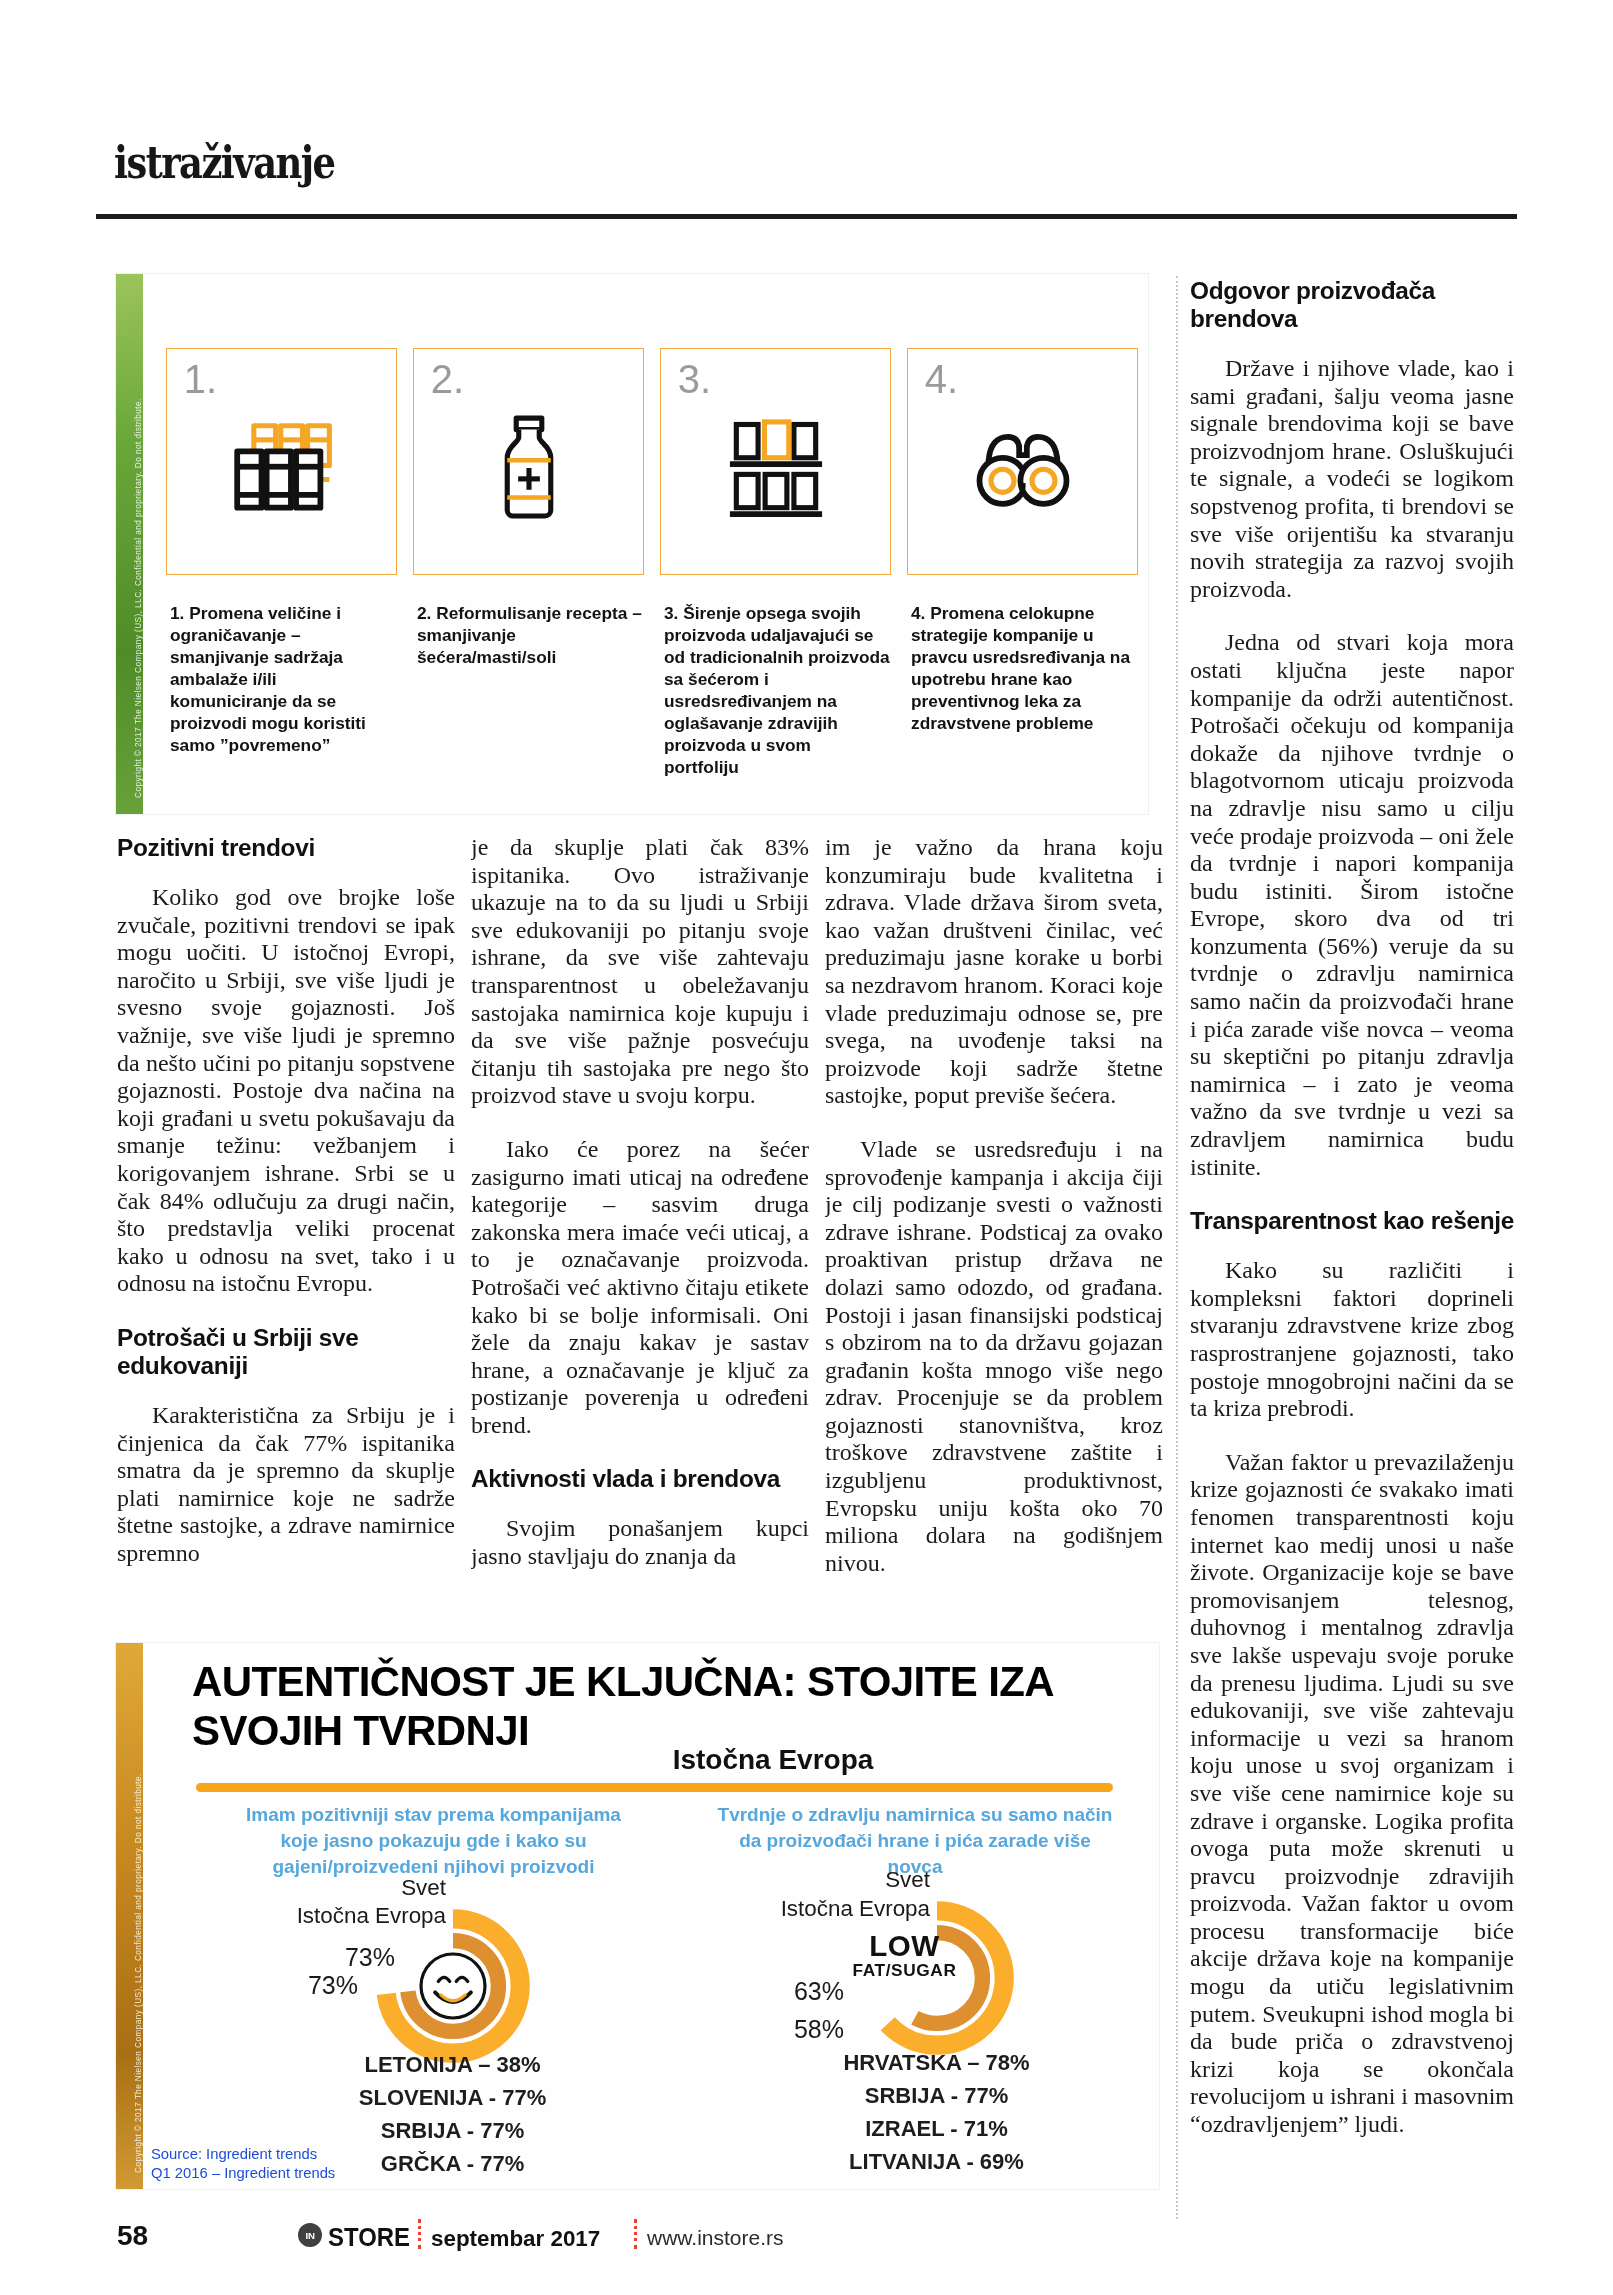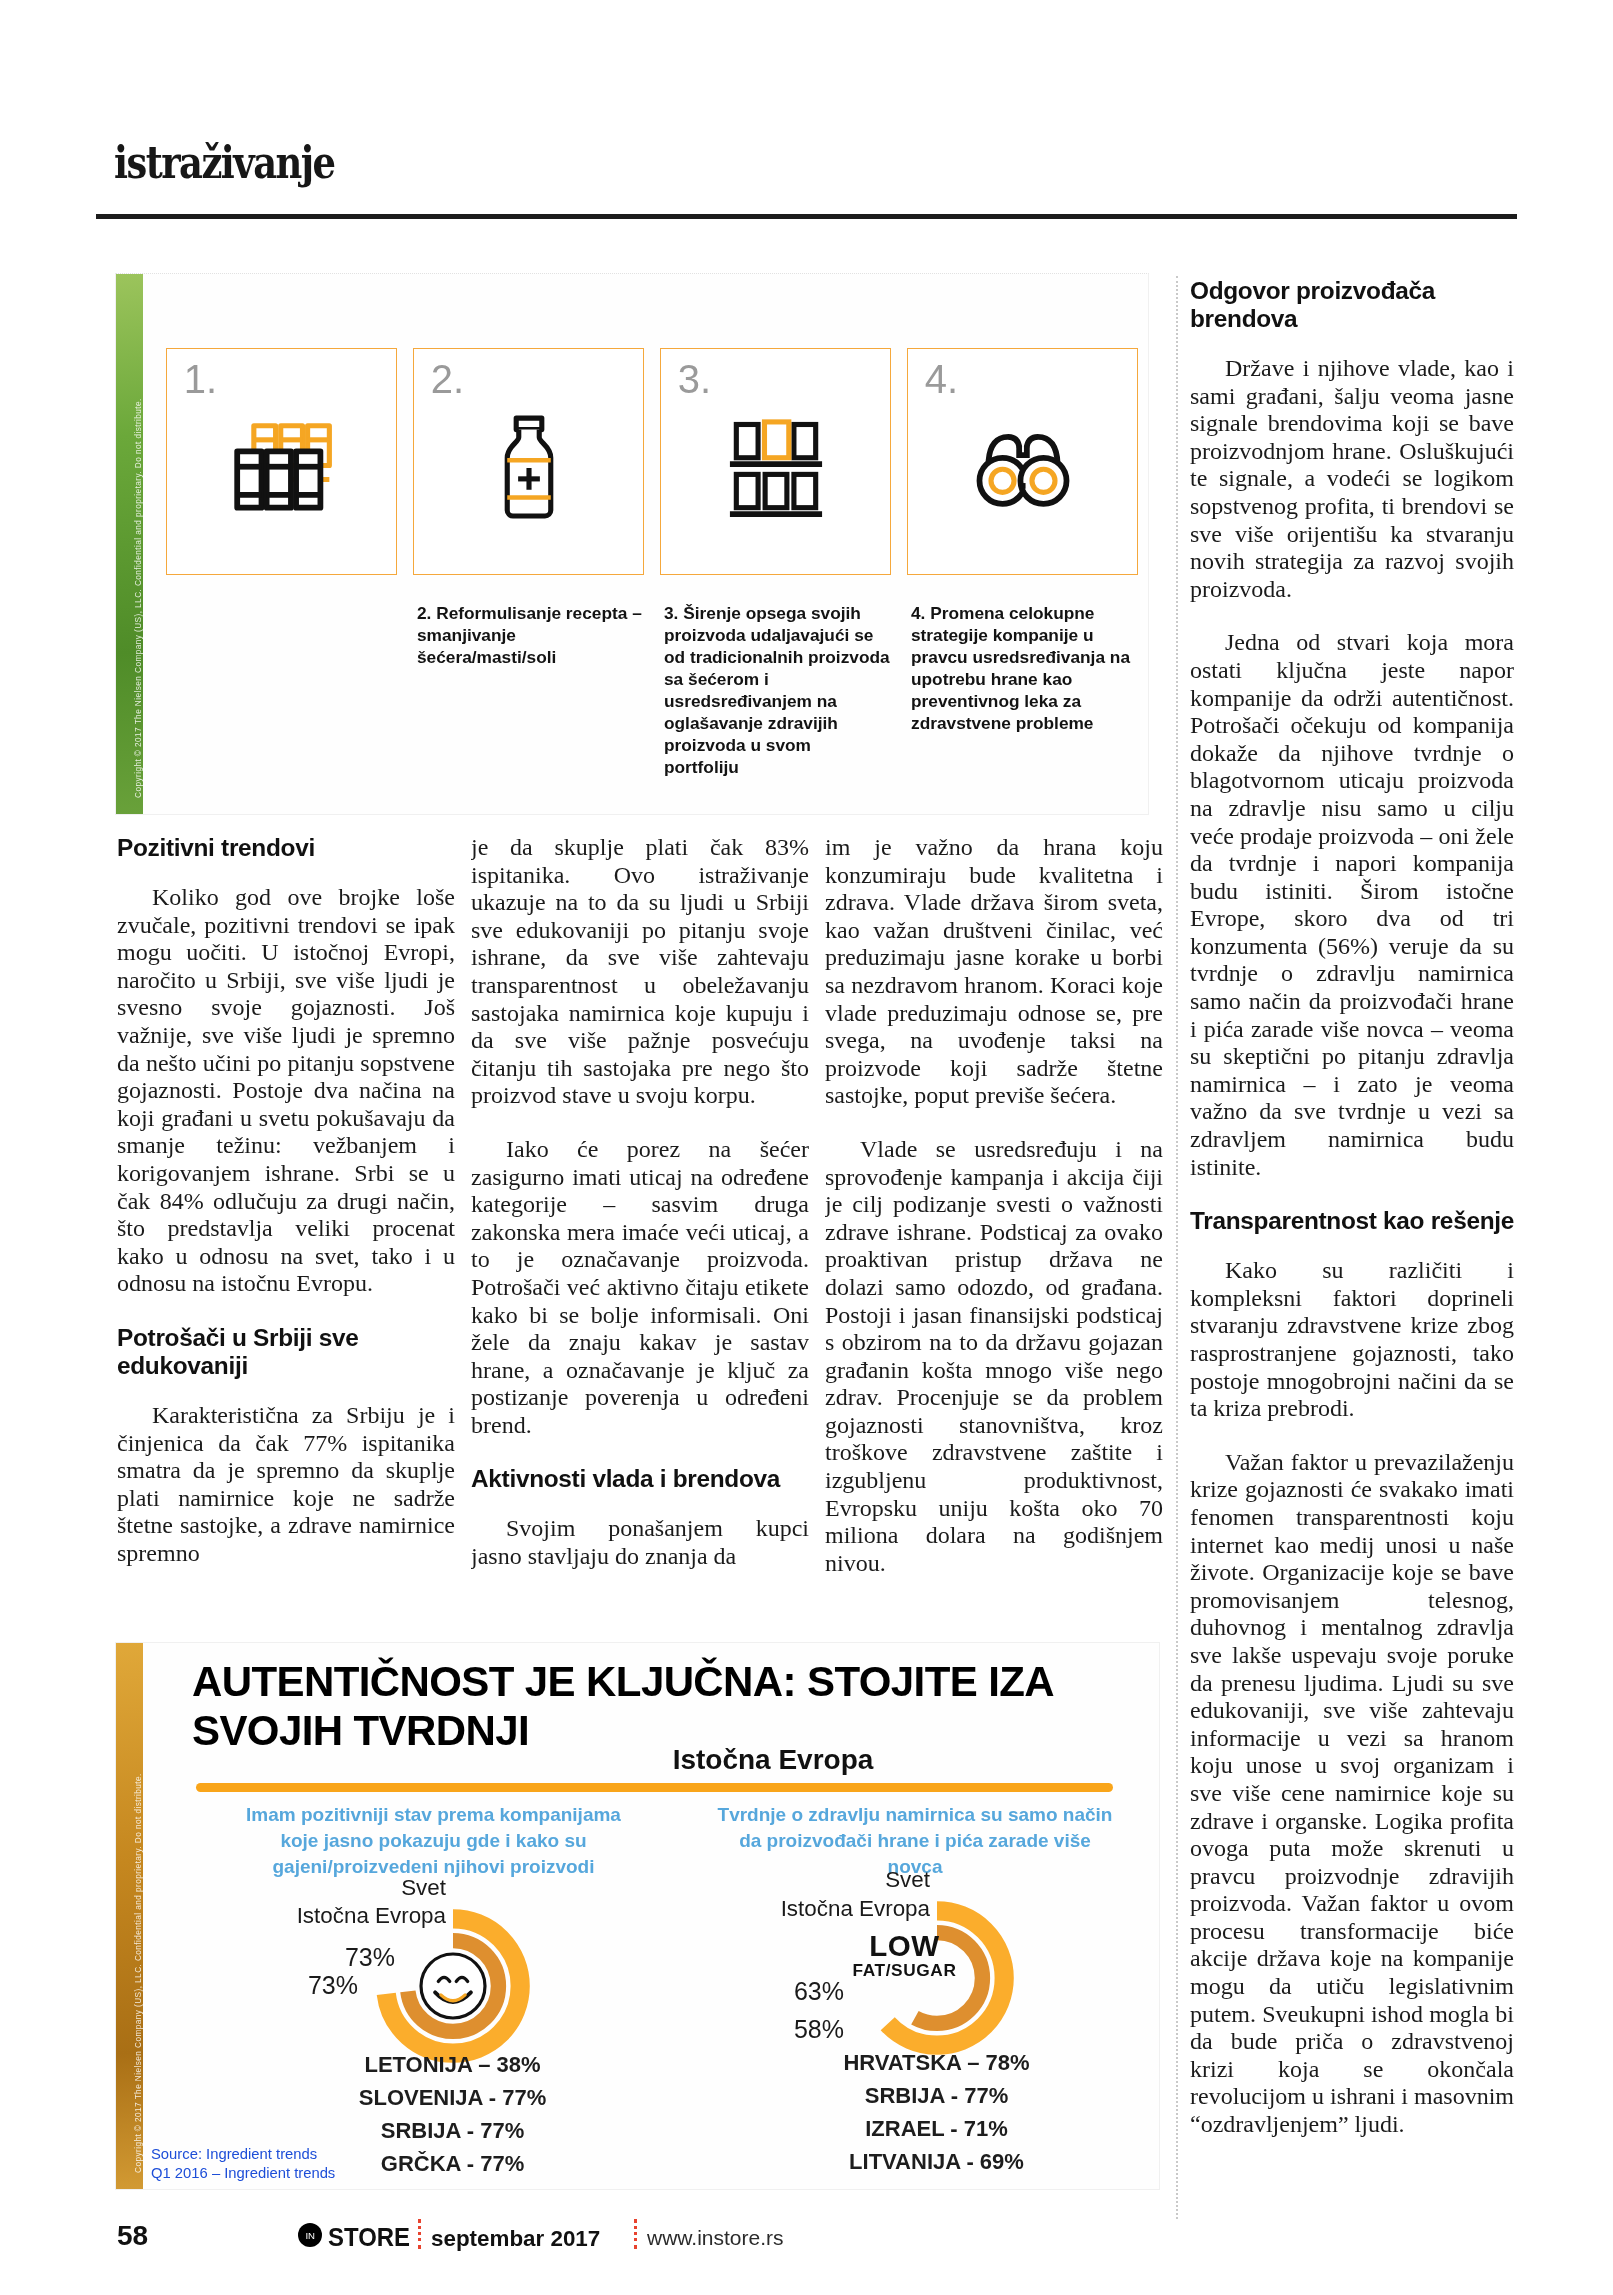--- a/index.html
+++ b/index.html
@@ -50,22 +50,22 @@
   .pct-label{position:absolute;width:128px;text-align:right;font-size:25px;color:#1a1a1a;}
   .center-label{position:absolute;text-align:center;color:#111;}
   .center-label .l1{font-weight:bold;font-size:29.5px;letter-spacing:0.6px;line-height:31px;}
   .center-label .l2{font-weight:bold;font-size:17.3px;letter-spacing:0.6px;line-height:19px;}
   .stats{position:absolute;width:423px;text-align:center;font-weight:bold;font-size:22px;line-height:33px;color:#1d1d1d;}
   .source{position:absolute;left:35px;top:502px;font-size:14.8px;line-height:18.6px;color:#1d4ed8;}
 
   
   .footer-item{position:absolute;top:2220px;}
   .page-num{left:117px;font-weight:bold;font-size:28px;color:#111;}
-  .logo-circle{left:298px;top:2223px;width:24.4px;height:24.4px;border-radius:50%;background:#000000;color:#fff;
-    font-weight:normal;font-size:9.6px;display:flex;align-items:center;justify-content:center;}
+  .logo-circle{left:298px;top:2223px;width:24.4px;height:24.4px;border-radius:50%;background:#404040;color:#fff;
+    font-weight:bold;font-size:9.6px;display:flex;align-items:center;justify-content:center;}
   .brand{left:328px;top:2222px;font-weight:bold;font-size:26px;letter-spacing:0px;color:#111;transform:scaleX(.92);transform-origin:left top;}
   .f-sep{position:absolute;top:2219px;height:29.5px;border-left:3.2px dotted #E8432E;}
   .issue{left:431px;top:2226px;font-weight:bold;font-size:22.4px;color:#111;}
   .website{left:647px;top:2226px;font-size:21px;color:#2b2b2b;font-family:"Liberation Sans",sans-serif;}
 </style>
 </head>
 <body>
 
 <div class="section-label" data-name="section-label">istraživanje</div>
 <div class="header-rule" data-name="header-rule"></div>
@@ -140,20 +140,21 @@
       <path d="M154 104 Q156 58 130 52 Q110 48 106 66" fill="none" stroke="#111" stroke-width="9" stroke-linecap="round"></path>
       <path d="M94 66 v14 h12 v-14" fill="none" stroke="#111" stroke-width="9"></path>
       <circle cx="68" cy="120" r="36" fill="#ffffff" stroke="#111" stroke-width="9"></circle>
       <circle cx="132" cy="120" r="36" fill="#ffffff" stroke="#111" stroke-width="9"></circle>
       <circle cx="68" cy="120" r="18" fill="none" stroke="#F5A623" stroke-width="8"></circle>
       <circle cx="132" cy="120" r="18" fill="none" stroke="#F5A623" stroke-width="8"></circle>
       <line x1="96" y1="128" x2="104" y2="128" stroke="#111" stroke-width="9"></line>
     </svg>
   </div>
 
+  <div class="cap" style="left:54px;top:328px;" data-name="caption-1">1. Promena veličine i ograničavanje – smanjivanje sadržaja ambalaže i/ili komuniciranje da se proizvodi mogu koristiti samo ”povremeno”</div>
   <div class="cap" style="left:301px;top:328px;" data-name="caption-2">2. Reformulisanje recepta – smanjivanje šećera/masti/soli</div>
   <div class="cap" style="left:548px;top:328px;" data-name="caption-3">3. Širenje opsega svojih proizvoda udaljavajući se od tradicionalnih proizvoda sa šećerom i usredsređivanjem na oglašavanje zdravijih proizvoda u svom portfoliju</div>
   <div class="cap" style="left:795px;top:328px;" data-name="caption-4">4. Promena celokupne strategije kompanije u pravcu usredsređivanja na upotrebu hrane kao preventivnog leka za zdravstvene probleme</div>
 </section>
 
 <div class="serif-col" style="left:117px;top:834px;height:807px;" data-name="column-1">
   <h3 class="col-head" data-name="heading-pozitivni-trendovi">Pozitivni trendovi</h3>
   <p data-name="paragraph">Koliko god ove brojke loše zvučale, pozitivni trendovi se ipak mogu uočiti. U istočnoj Evropi, naročito u Srbiji, sve više ljudi je svesno svoje gojaznosti. Još važnije, sve više ljudi je spremno da nešto učini po pitanju sopstvene gojaznosti. Postoje dva načina na koji građani u svetu pokušavaju da smanje težinu: vežbanjem i korigovanjem ishrane. Srbi se u čak 84% odlučuju za drugi način, što predstavlja veliki procenat kako u odnosu na svet, tako i u odnosu na istočnu Evropu.</p>
   <h3 class="col-head spaced" data-name="heading-potrosaci-u-srbiji">Potrošači u Srbiji sve edukovaniji</h3>
   <p data-name="paragraph">Karakteristična za Srbiju je i činjenica da čak 77% ispitanika smatra da je spremno da skuplje plati namirnice koje ne sadrže štetne sastojke, a zdrave namirnice spremno</p>

